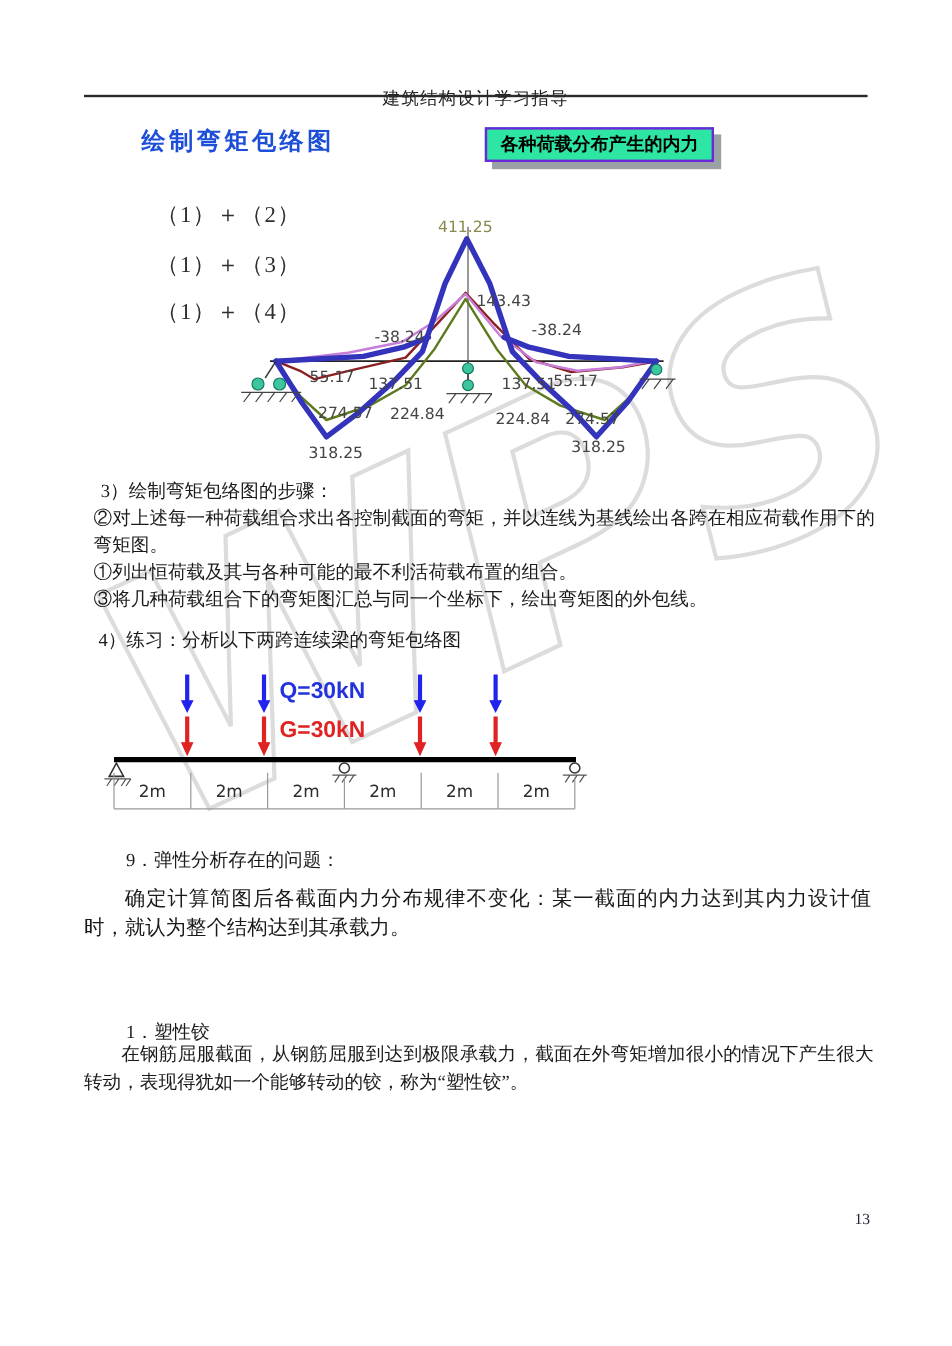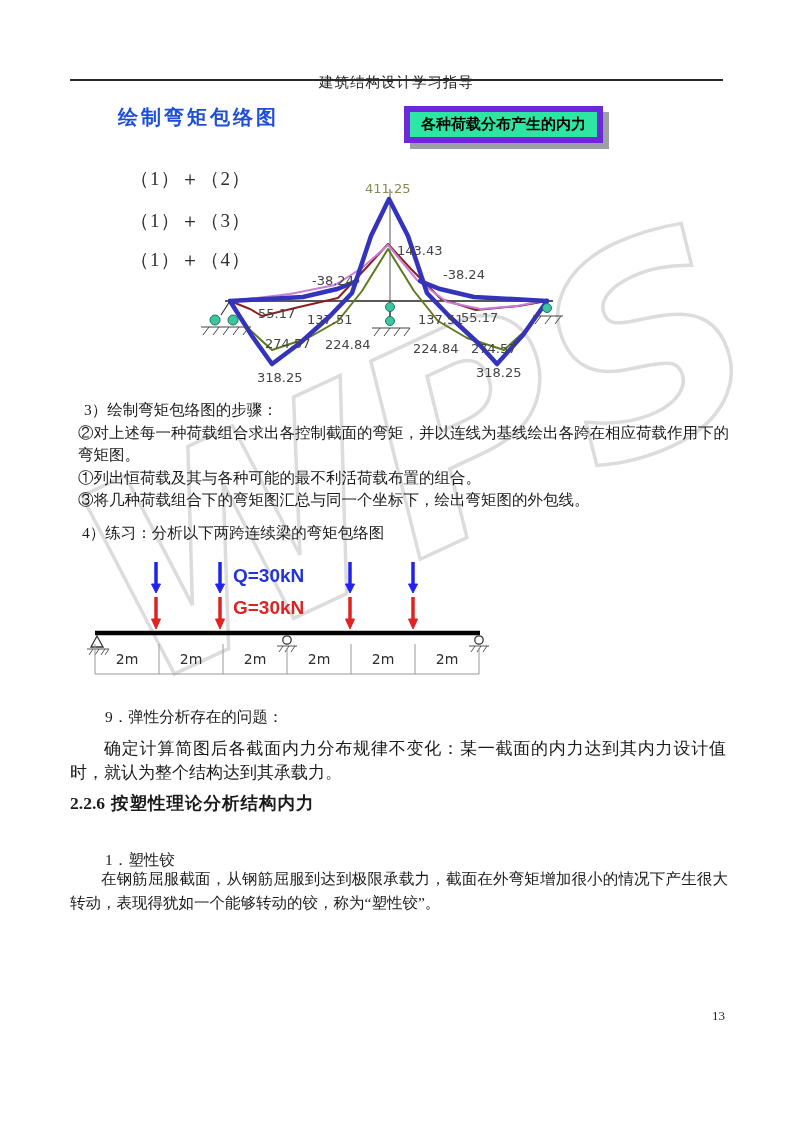--- a/index.html
+++ b/index.html
@@ -7,21 +7,21 @@
         font-family:"Liberation Serif", serif;color:#1a1a1a;}
   
   .watermark-svg{position:absolute;left:0;top:0;z-index:0;pointer-events:none;}
   
   .header-title{position:absolute;top:73px;left:0;width:100%;text-align:center;
                 font-size:14.5px;color:#222;letter-spacing:1px;z-index:1;}
   .header-rule{position:absolute;top:79px;left:70px;width:653px;border-top:2px solid #2a2a2a;z-index:1;}
   
   .fig1-title{position:absolute;left:118px;top:104px;font-family:"Liberation Sans",sans-serif;
               font-size:20px;font-weight:600;letter-spacing:3px;color:#1d4ed8;z-index:1;}
-  .callout{position:absolute;left:404px;top:106px;background:#2ee6a4;border:6px solid #6d28d9;
+  .callout{position:absolute;left:404px;top:106px;background:#2ee6a4;border:2px solid #6d28d9;
            box-shadow:6px 6px 0 0 #9aa0a4;padding:3px 11px;z-index:1;
            font-family:Liberation Serif, serif;font-size:15px;font-weight:bold;color:#000;}
   .combo{position:absolute;left:130px;font-size:19px;letter-spacing:1px;color:#2f2f2f;z-index:1;}
   .combo.c0{top:166px;} .combo.c1{top:208px;} .combo.c2{top:247px;text-align:center;}
   
   .steps{position:absolute;left:78px;top:399px;width:651px;font-size:15.5px;line-height:22.5px;z-index:1;}
   .steps .lead{padding-left:6px;}
   .practice-heading{position:absolute;left:82px;top:523px;font-size:15.5px;z-index:1;}
   .elastic-heading{position:absolute;left:105px;top:707px;font-size:15.5px;z-index:1;}
   .elastic-para{position:absolute;left:70px;top:737px;width:656px;font-size:17px;
@@ -158,22 +158,19 @@
     <text class="dimlabel" x="106" y="108" text-anchor="middle">2m</text>
     <text class="dimlabel" x="170" y="108" text-anchor="middle">2m</text>
     <text class="dimlabel" x="234" y="108" text-anchor="middle">2m</text>
     <text class="dimlabel" x="298" y="108" text-anchor="middle">2m</text>
     <text class="dimlabel" x="362" y="108" text-anchor="middle">2m</text>
   </svg>
 
   <div class="elastic-heading">9．弹性分析存在的问题：</div>
   <div class="elastic-para">确定计算简图后各截面内力分布规律不变化：某一截面的内力达到其内力设计值时，就认为整个结构达到其承载力。</div>
 
-  <div class="sec-heading">
-    <span class="num">2.2.6</span><span class="ttl">按塑性理论分析结构内力</span>
-  </div>
 
   <div class="plastic-heading">1．塑性铰</div>
   <div class="plastic-para">在钢筋屈服截面，从钢筋屈服到达到极限承载力，截面在外弯矩增加很小的情况下产生很大转动，表现得犹如一个能够转动的铰，称为“塑性铰”。</div>
 
   <div class="page-number">13</div>
 
 </div>
 
 </body></html>

